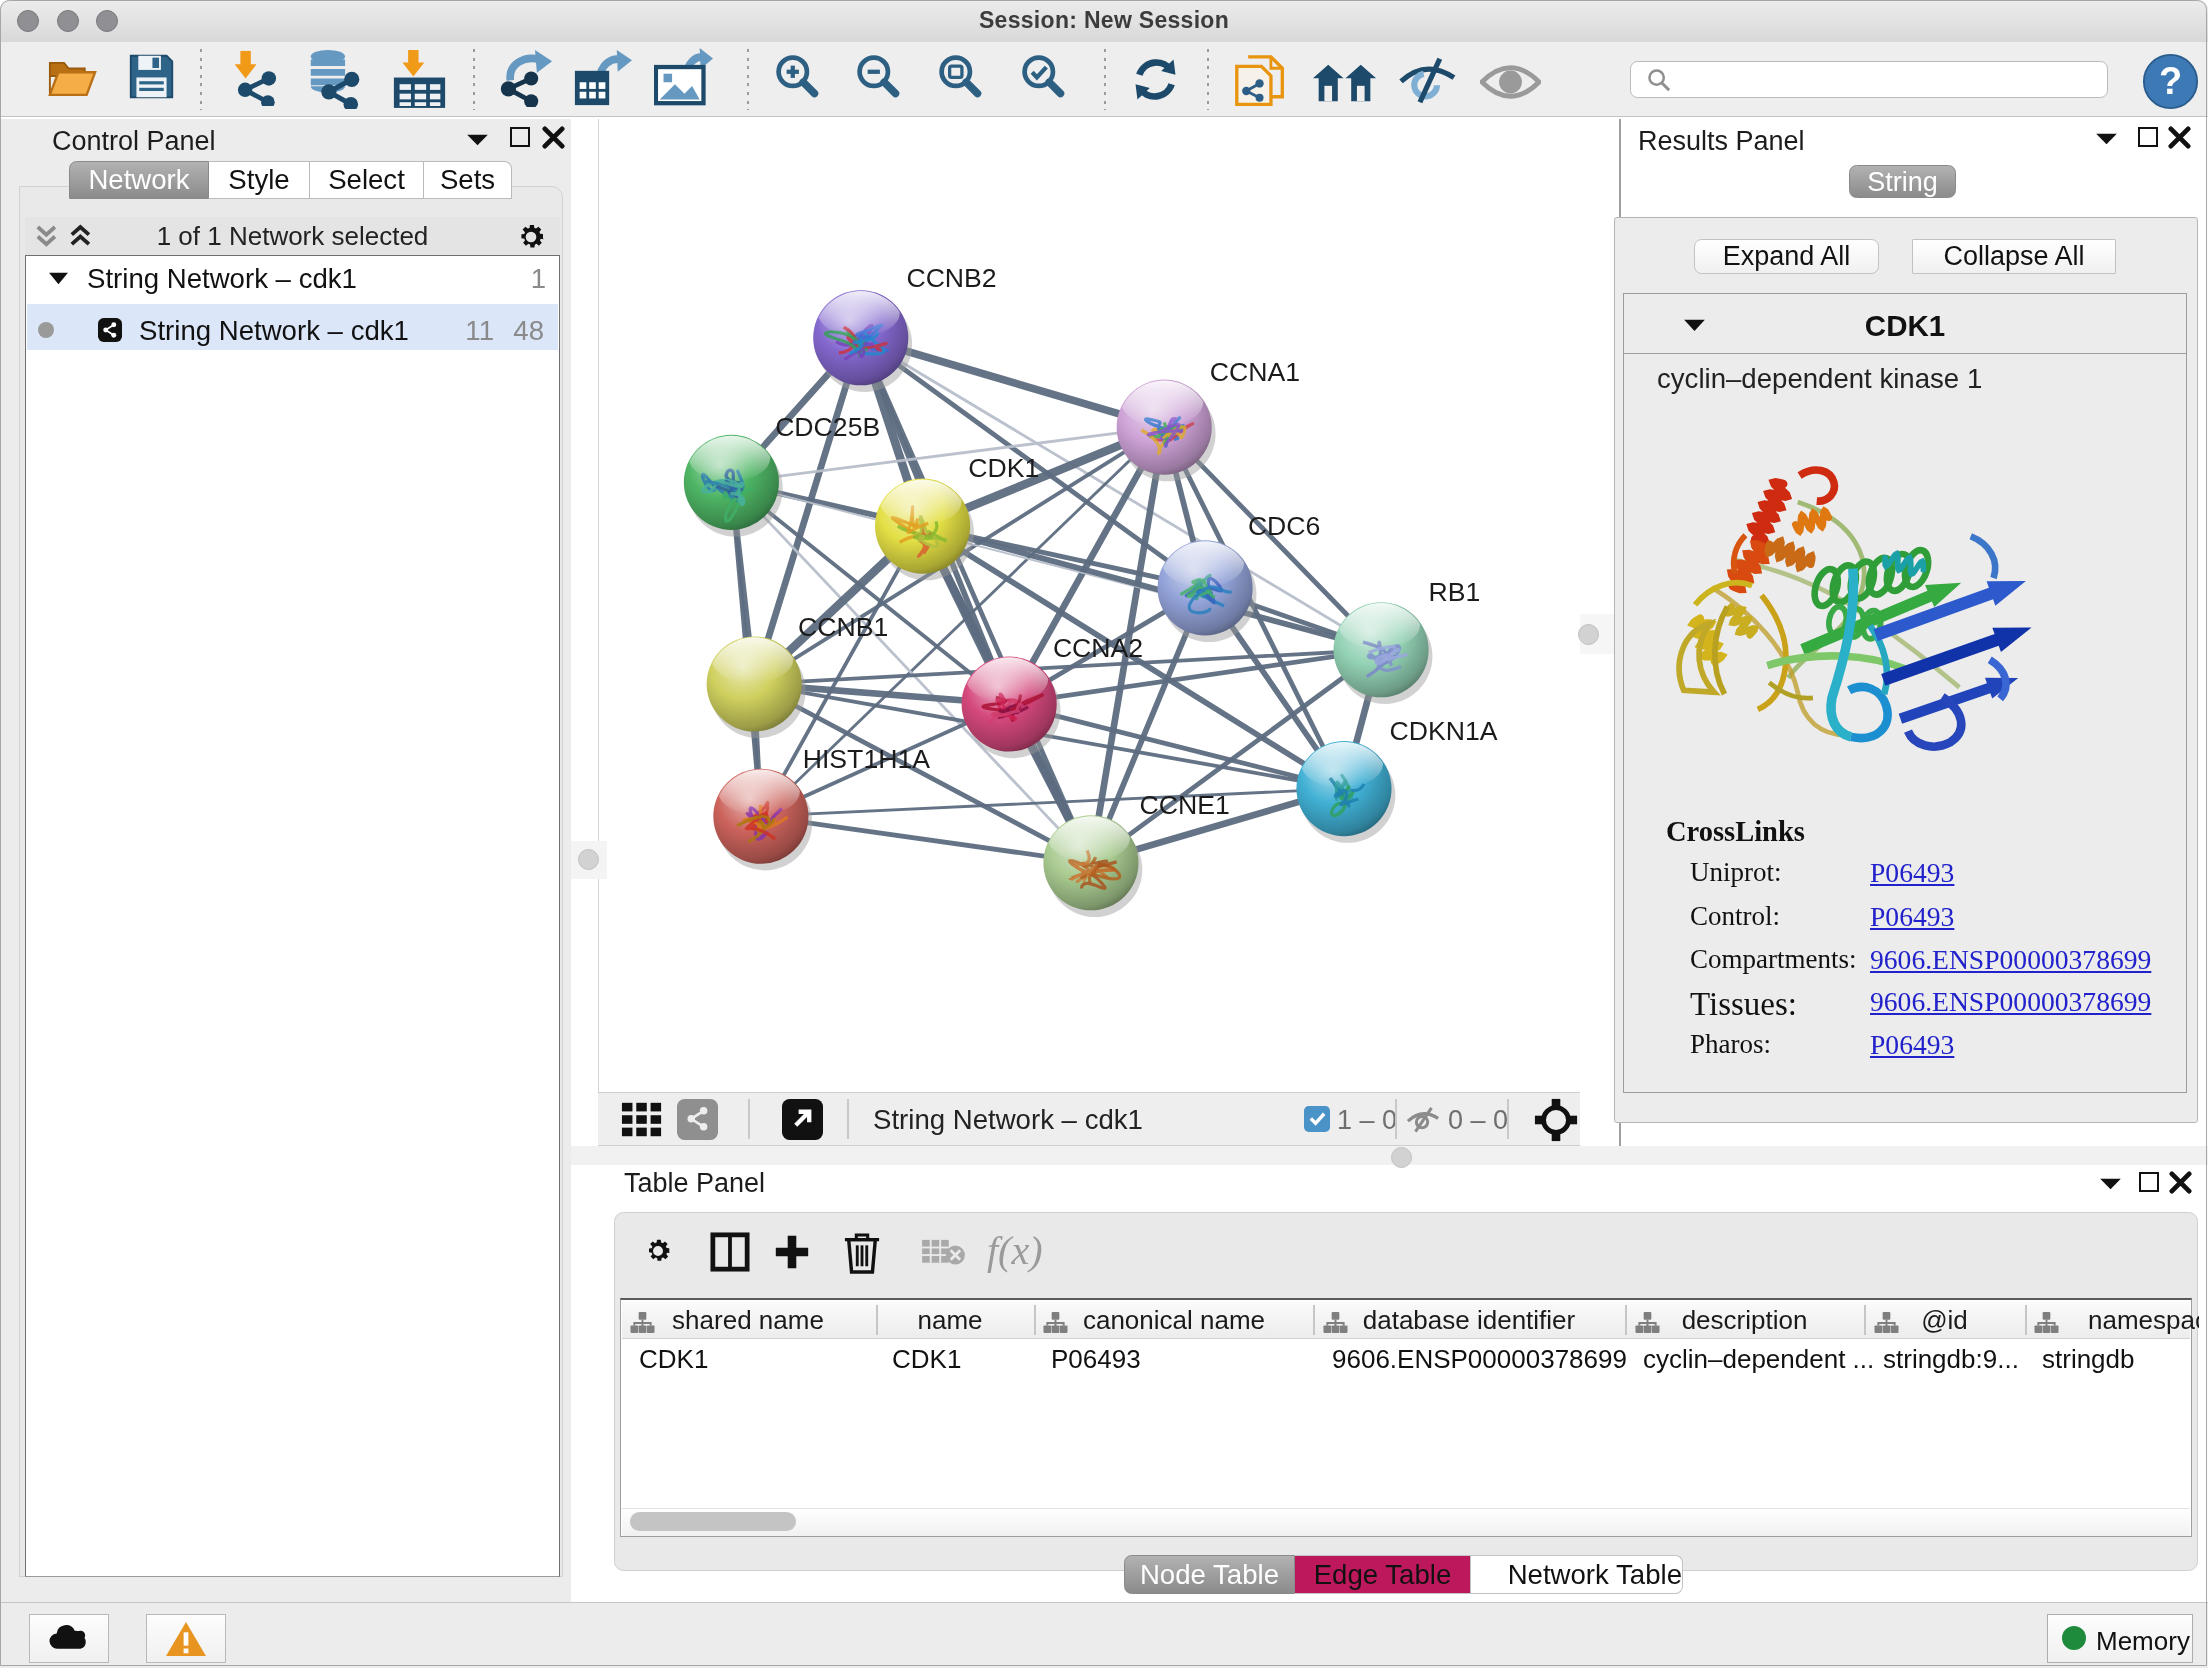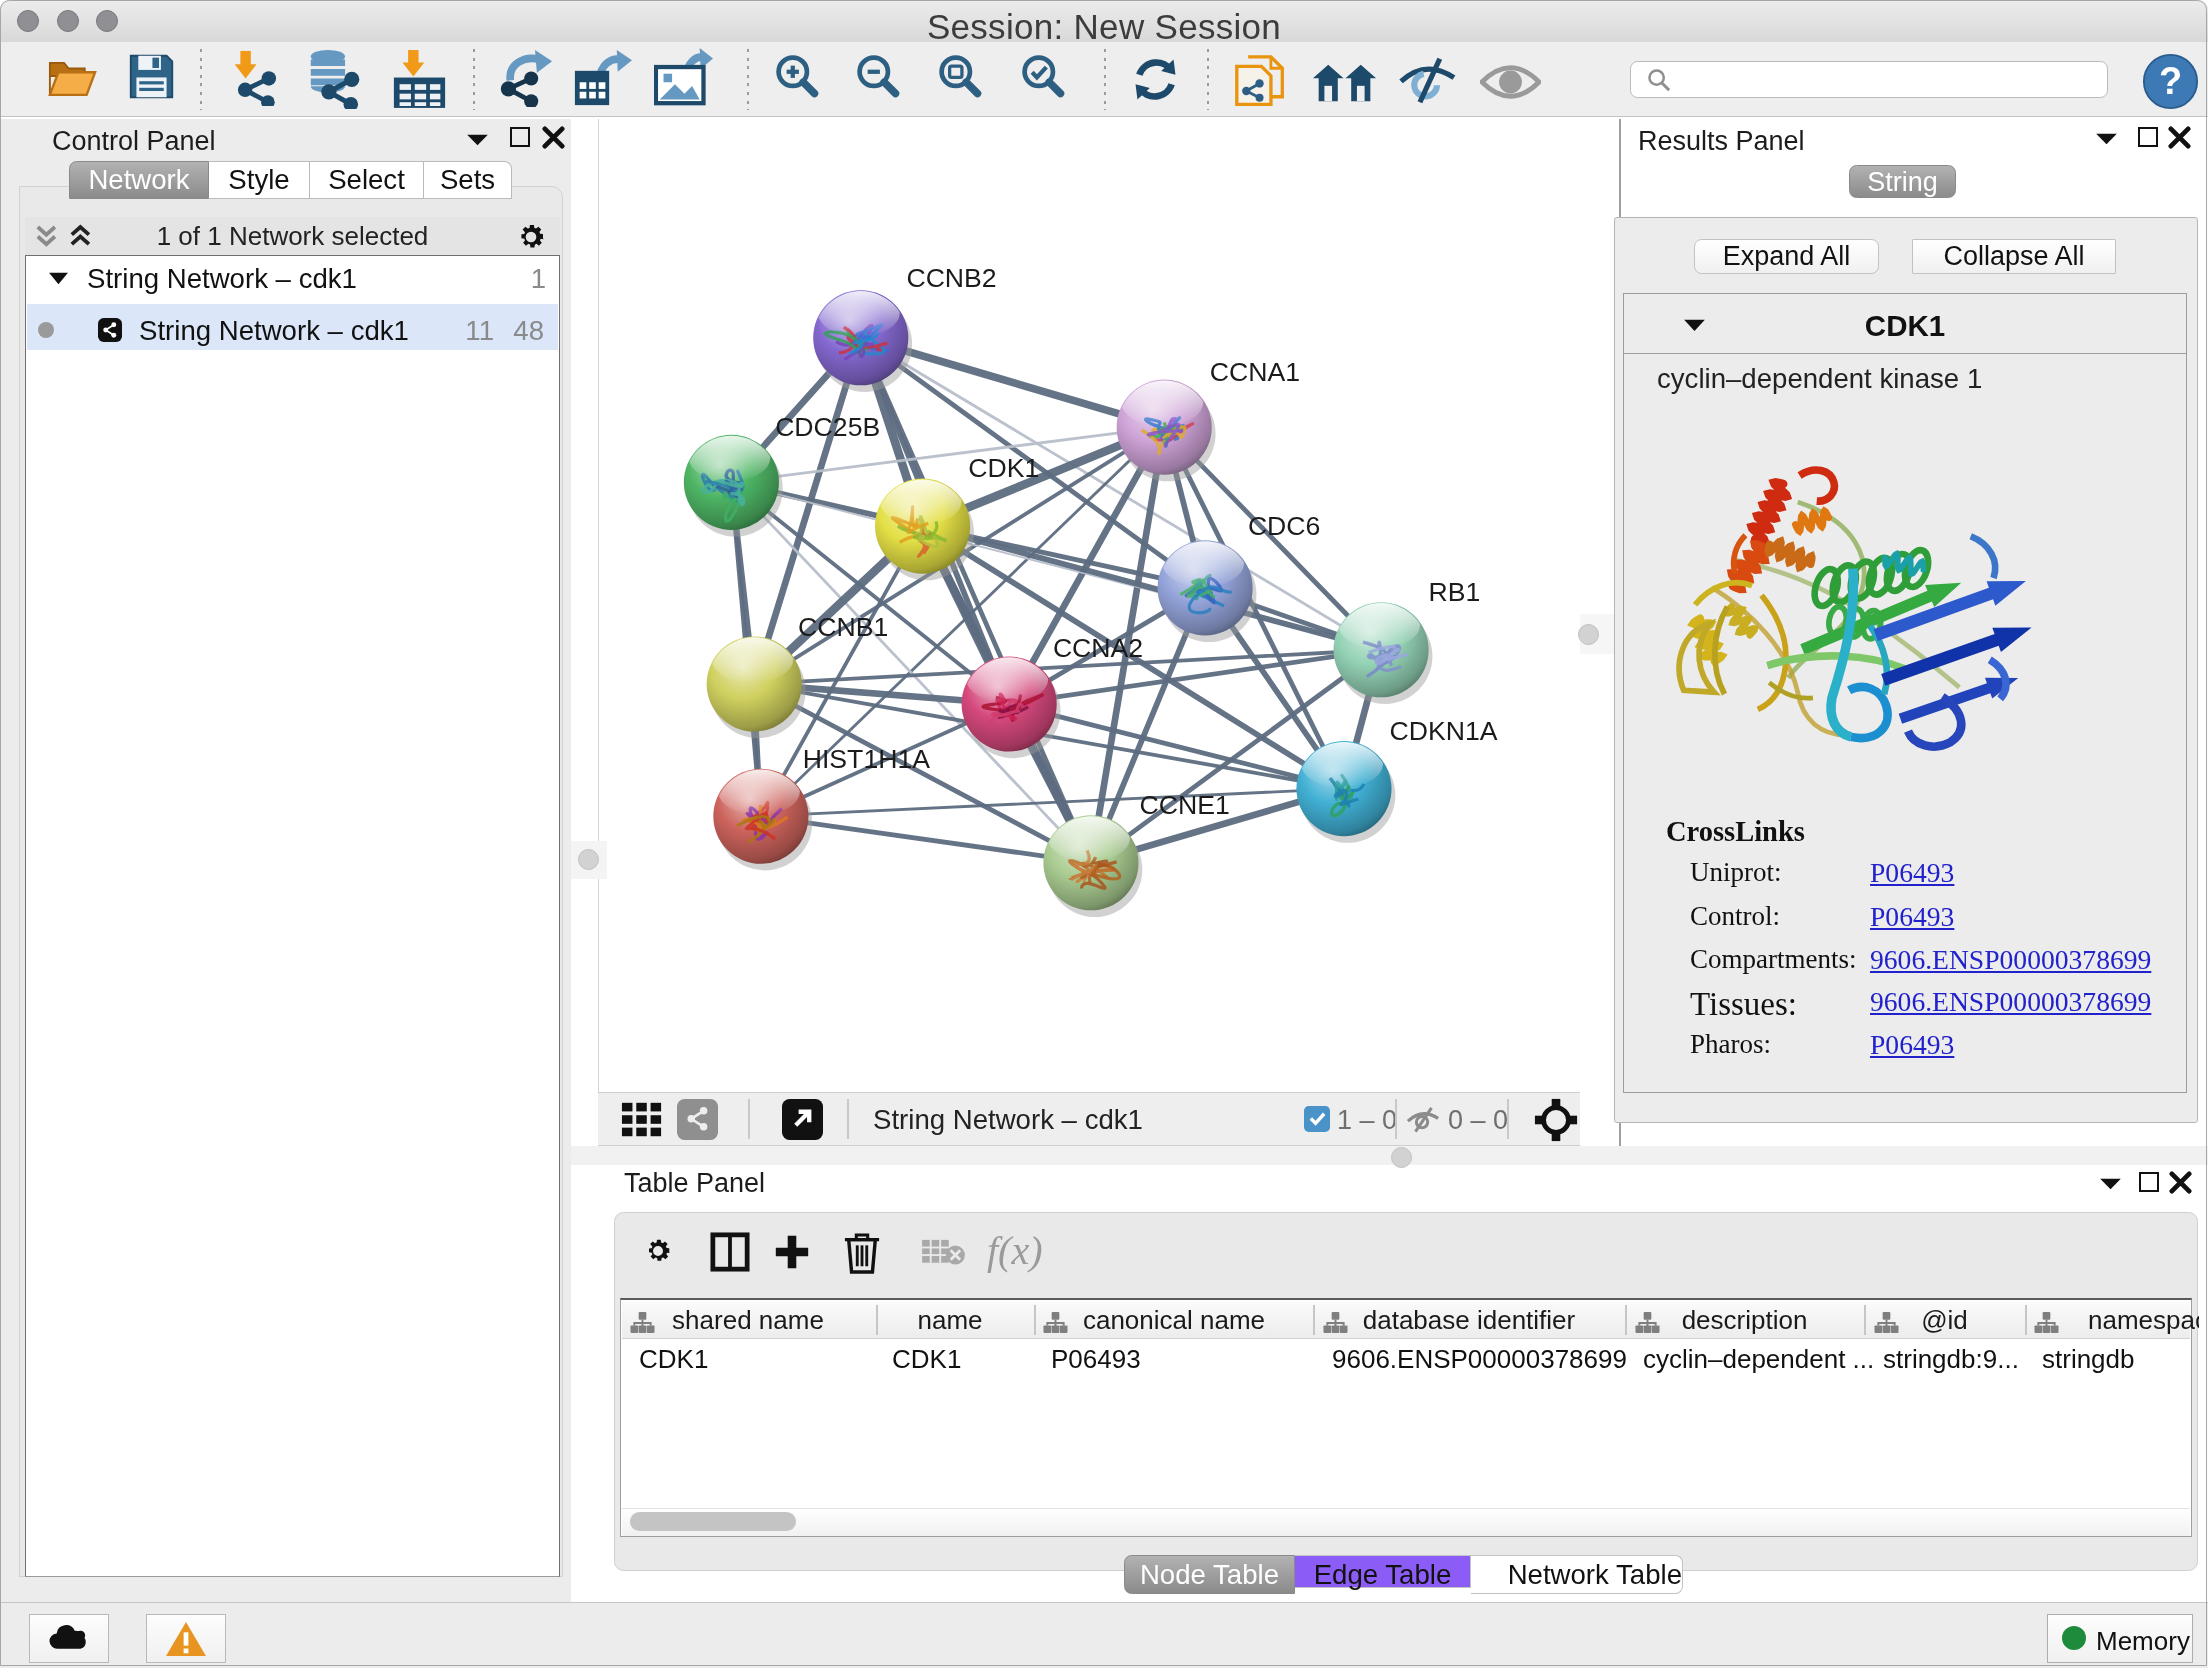--- a/index.html
+++ b/index.html
@@ -3,21 +3,21 @@
 <meta charset="utf-8">
 <style>
   * { margin:0; padding:0; box-sizing:border-box; }
   html,body { width:2208px; height:1668px; overflow:hidden; }
   body { font-family:"Liberation Sans", sans-serif; background:#ffffff; position:relative; }
   .abs { position:absolute; }
   
   .titlebar { left:0; top:0; width:2208px; height:43px;
     background:linear-gradient(#ececec,#d8d8d8); border-bottom:1px solid #b2b2b2; border-radius:9.5px 9.5px 0 0; }
   .tl { width:22px; height:22px; border-radius:50%; background:#8f8f94; border:1px solid #77777c; top:9.5px; }
-  .wtitle { top:6.7px; left:0; width:2208px; text-align:center; font-size:35px; color:#3c3c3c; font-weight:normal; letter-spacing:0.3px;}
+  .wtitle { top:6.7px; left:0; width:2208px; text-align:center; font-size:23px; color:#3c3c3c; font-weight:bold; letter-spacing:0.3px;}
   
   .toolbar { left:0; top:42px; width:2208px; height:75px; background:#eeeeee; border-bottom:1.9px solid #c3c3c3; }
   .tsep { top:49px; width:1.9px; height:61px;
     background-image:repeating-linear-gradient(#9a9a9a 0 2.9px, transparent 2.9px 8.6px); }
   .searchbox { left:1630px; top:61px; width:478px; height:37px; background:#fff;
     border:1.9px solid #b9b9b9; border-radius:7.6px; }
   
   .ptitle { font-size:27px; color:#1c1c1c; }
 </style>
 </head>
@@ -817,21 +817,21 @@
 <div class="abs" style="left:1051px;top:1344px;font-size:26px;color:#111">P06493</div>
 <div class="abs" style="left:1332px;top:1344px;font-size:26px;color:#111">9606.ENSP00000378699</div>
 <div class="abs" style="left:1643px;top:1344px;font-size:26px;color:#111">cyclin–dependent ...</div>
 <div class="abs" style="left:1883px;top:1344px;font-size:26px;color:#111">stringdb:9...</div>
 <div class="abs" style="left:2042px;top:1344px;font-size:26px;color:#111">stringdb</div>
 
 <div class="abs" style="left:622px;top:1508px;width:1568px;height:27.6px;background:linear-gradient(#fefefe,#f1f1f1);border-top:1px solid #e3e3e3"></div>
 <div class="abs" style="left:630px;top:1512px;width:166px;height:19px;background:#c4c4c4;border-radius:9.5px"></div>
 
 <div class="abs" style="left:1124px;top:1555px;width:171px;height:39px;background:linear-gradient(#b2b2b2,#8b8b8b);border:1px solid #8a8a8a;border-radius:7.6px 0 0 7.6px;color:#fff;font-size:27.6px;text-align:center;line-height:38px">Node Table</div>
-<div class="abs" style="left:1295px;top:1555px;width:176px;height:33px;background:#8b5cf6;border:1px solid #c2c2c2;border-left:none;color:#111;font-size:27.6px;text-align:center;line-height:38px">Edge Table</div>
+<div class="abs" style="left:1295px;top:1555px;width:176px;height:39px;background:#be185d;border:1px solid #c2c2c2;border-left:none;color:#111;font-size:27.6px;text-align:center;line-height:38px">Edge Table</div>
 <div class="abs" style="left:1471px;top:1555px;width:212px;height:39px;background:#fff;border:1px solid #c2c2c2;border-left:none;border-radius:0 7.6px 7.6px 0;color:#111;font-size:27.6px;text-align:right;line-height:38px">Network Table</div>
 
 <div class="abs" style="left:0;top:1602px;width:2208px;height:67px;background:#ececec;border-top:1.9px solid #c6c6c6"></div>
 <div class="abs" style="left:28.5px;top:1614px;width:80px;height:49px;background:linear-gradient(#fdfdfd,#f0f0f0);border:1.9px solid #b9b9b9"></div>
 <svg class="abs" style="left:46px;top:1624px" width="46" height="28.5" viewBox="0 0 48 30">
  <path fill="#111" d="M38 13 a8 8 0 0 0-8-6 a10 10 0 0 0-19 3 a8 8 0 0 0 1 16 h24 a7 7 0 0 0 2-13z"></path>
  <circle cx="36" cy="12" r="5" fill="#111"></circle>
 </svg>
 <div class="abs" style="left:146px;top:1614px;width:80px;height:49px;background:linear-gradient(#fdfdfd,#f0f0f0);border:1.9px solid #b9b9b9"></div>
 <svg class="abs" style="left:164px;top:1620px" width="44" height="38" viewBox="0 0 46 40">

